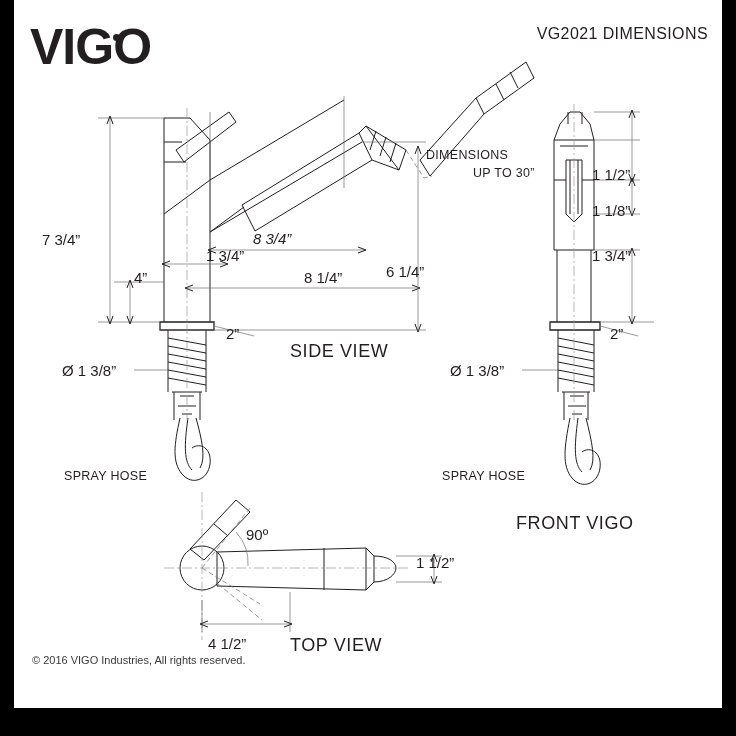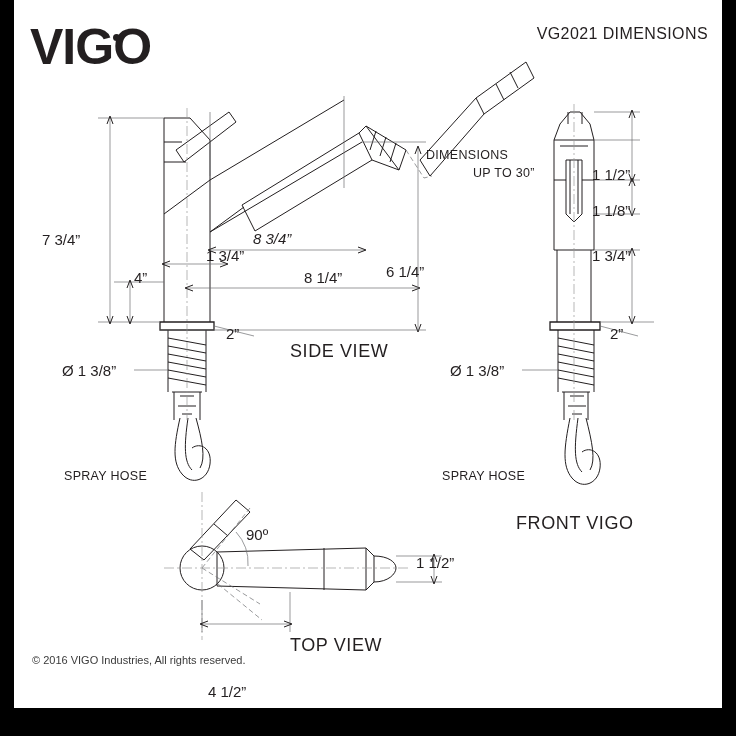--- a/index.html
+++ b/index.html
@@ -264,17 +264,17 @@
 
   <div class="lbl dim-txt" style="left:578px; top:167px;">1 1/2”</div>
   <div class="lbl dim-txt" style="left:578px; top:203px;">1 1/8”</div>
   <div class="lbl dim-txt" style="left:578px; top:248px;">1 3/4”</div>
   <div class="lbl dim-txt" style="left:596px; top:326px;">2”</div>
   <div class="lbl dim-txt" style="left:436px; top:363px;">Ø 1 3/8”</div>
   <div class="lbl note-txt" style="left:428px; top:470px;">SPRAY HOSE</div>
   <div class="lbl view-txt" style="left:502px; top:514px;">FRONT VIGO</div>
 
   <div class="lbl dim-txt" style="left:232px; top:527px;">90º</div>
-  <div class="lbl dim-txt" style="left:194px; top:636px;margin-top:48px;">4 1/2”</div>
+  <div class="lbl dim-txt" style="left:194px; top:636px;">4 1/2”</div>
   <div class="lbl dim-txt" style="left:402px; top:555px;">1 1/2”</div>
   <div class="lbl view-txt" style="left:276px; top:636px;">TOP VIEW</div>
 
 </div>
 
 </body></html>

